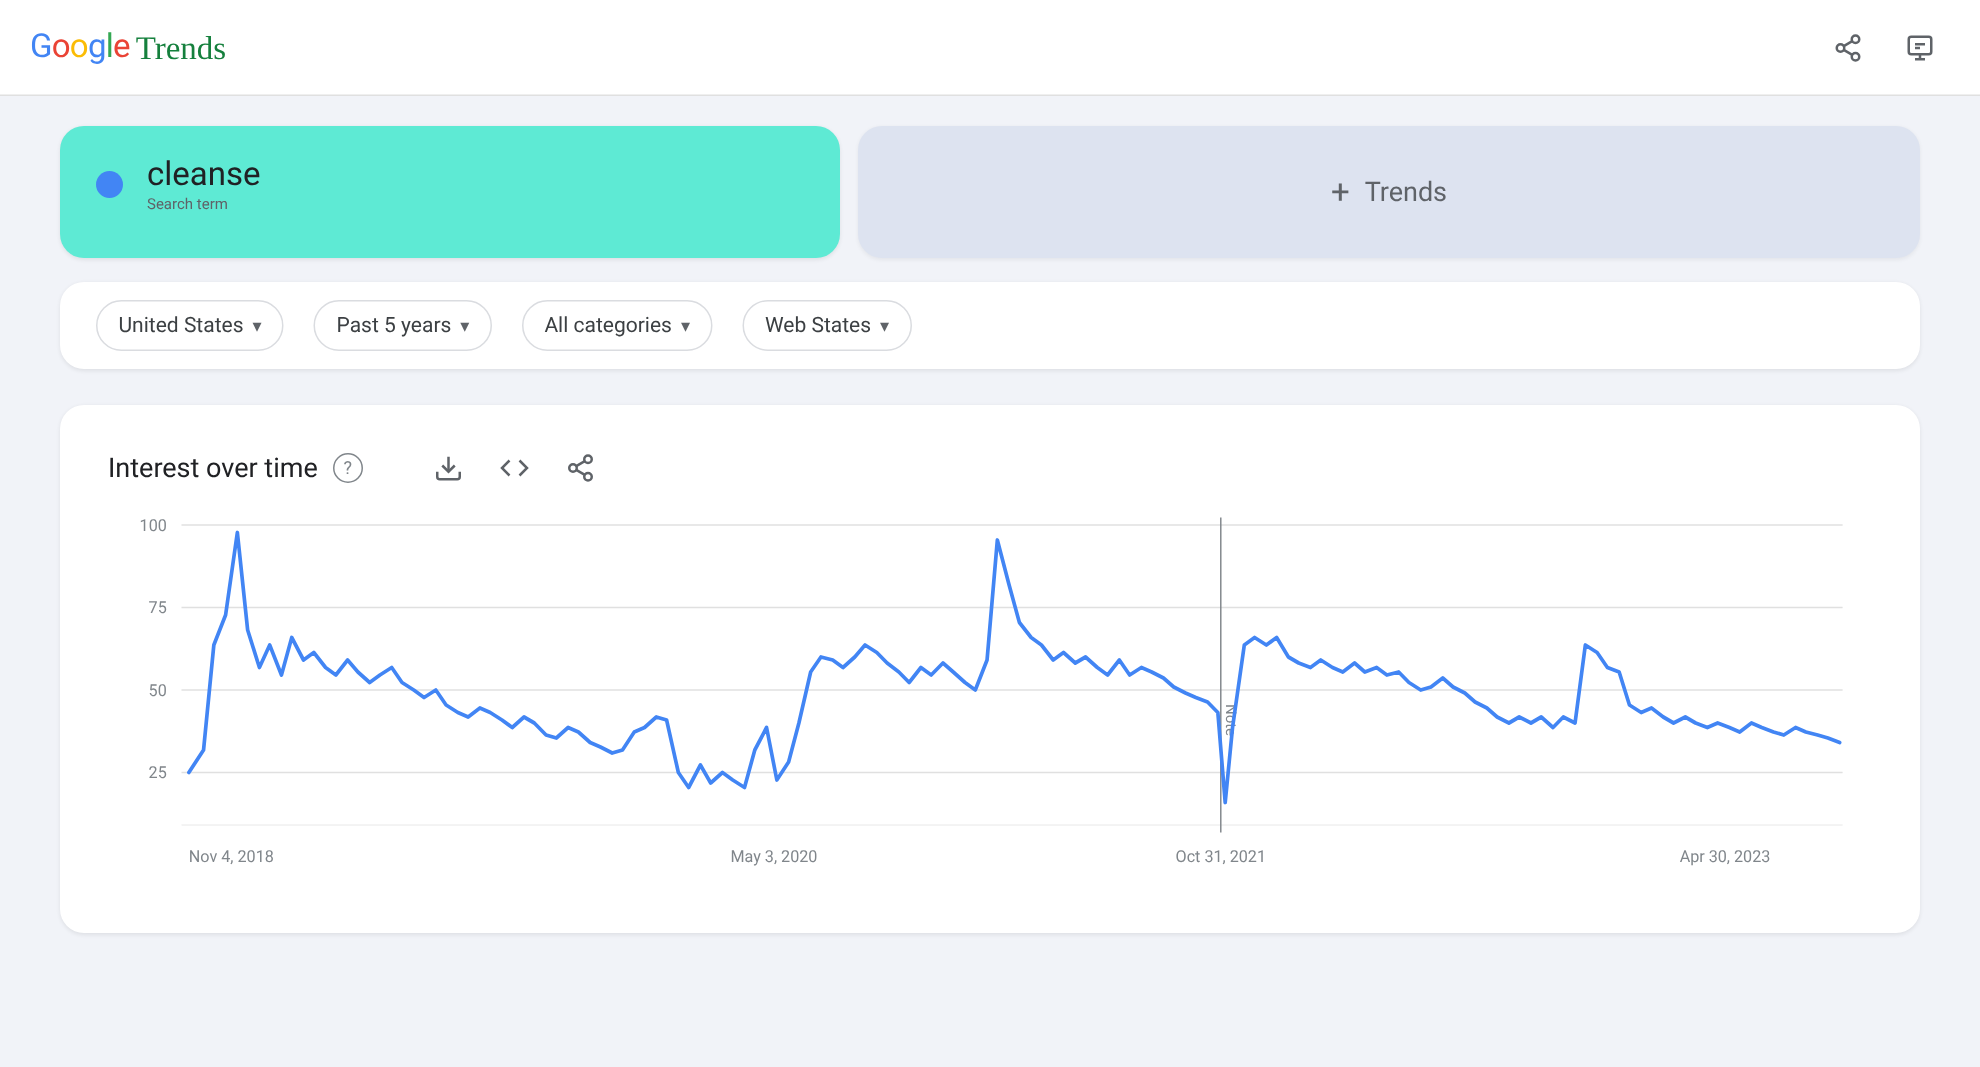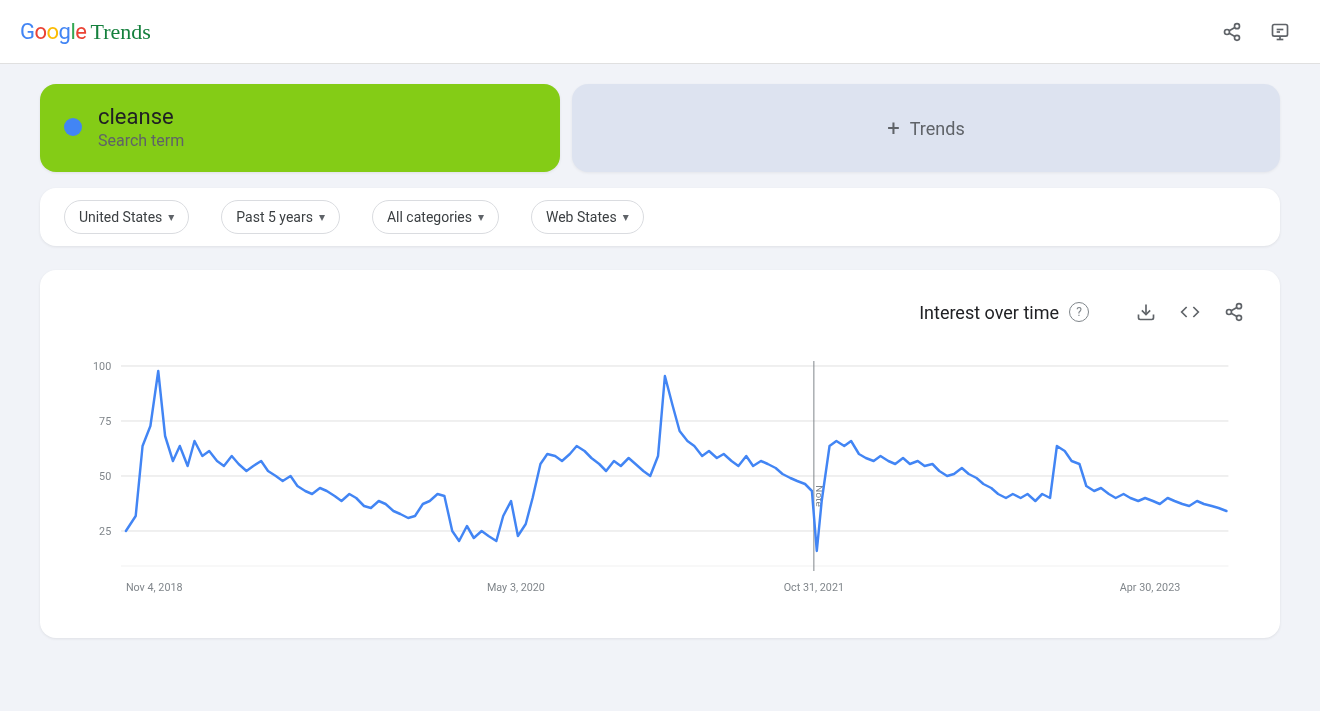--- a/index.html
+++ b/index.html
@@ -99,21 +99,21 @@
       padding: 20px 40px;
     }
 
     
     .search-cards {
       display: flex;
       gap: 12px;
       margin-bottom: 16px;
     }
     .search-card {
-      background: #84cc16;
+      background: #5eead4;
       border-radius: 16px;
       padding: 20px 24px;
       flex: 1;
       max-width: 520px;
       box-shadow: 0 1px 3px rgba(0,0,0,0.08);
     }
     .search-card-content {
       display: flex;
       align-items: center;
       gap: 16px;
@@ -128,21 +128,21 @@
     .search-term-info {
       display: flex;
       flex-direction: column;
     }
     .search-term-name {
       font-size: 22px;
       font-weight: 400;
       color: #202124;
     }
     .search-term-label {
-      font-size: 16px;
+      font-size: 10px;
       color: #5f6368;
       margin-top: 2px;
     }
     .compare-card {
       background: #dde3f0;
       border-radius: 16px;
       flex: 1;
       display: flex;
       align-items: center;
       justify-content: center;
@@ -162,21 +162,21 @@
       color: #5f6368;
     }
 
     
     .filter-row {
       background: #fff;
       border-radius: 16px;
       padding: 12px 24px;
       display: flex;
       align-items: center;
-      gap: 32px;
+      gap: 20px;
       margin-bottom: 24px;
       box-shadow: 0 1px 3px rgba(0,0,0,0.08);
     }
     .filter-dropdown {
       display: flex;
       align-items: center;
       gap: 6px;
       padding: 8px 14px;
       border: 1px solid #dadce0;
       border-radius: 24px;
@@ -194,22 +194,22 @@
     
     .chart-card {
       background: #fff;
       border-radius: 16px;
       padding: 28px 32px;
       box-shadow: 0 1px 3px rgba(0,0,0,0.08);
     }
     .chart-header {
       display: flex;
       align-items: center;
-      justify-content: flex-end;
-      margin-bottom: 20px;
+      justify-content: flex-start;
+      margin-bottom: 4px;
       gap: 43px;
     }
     .chart-title-row {
       display: flex;
       align-items: center;
       gap: 10px;
     }
     .chart-title {
       font-size: 18px;
       font-weight: 400;

